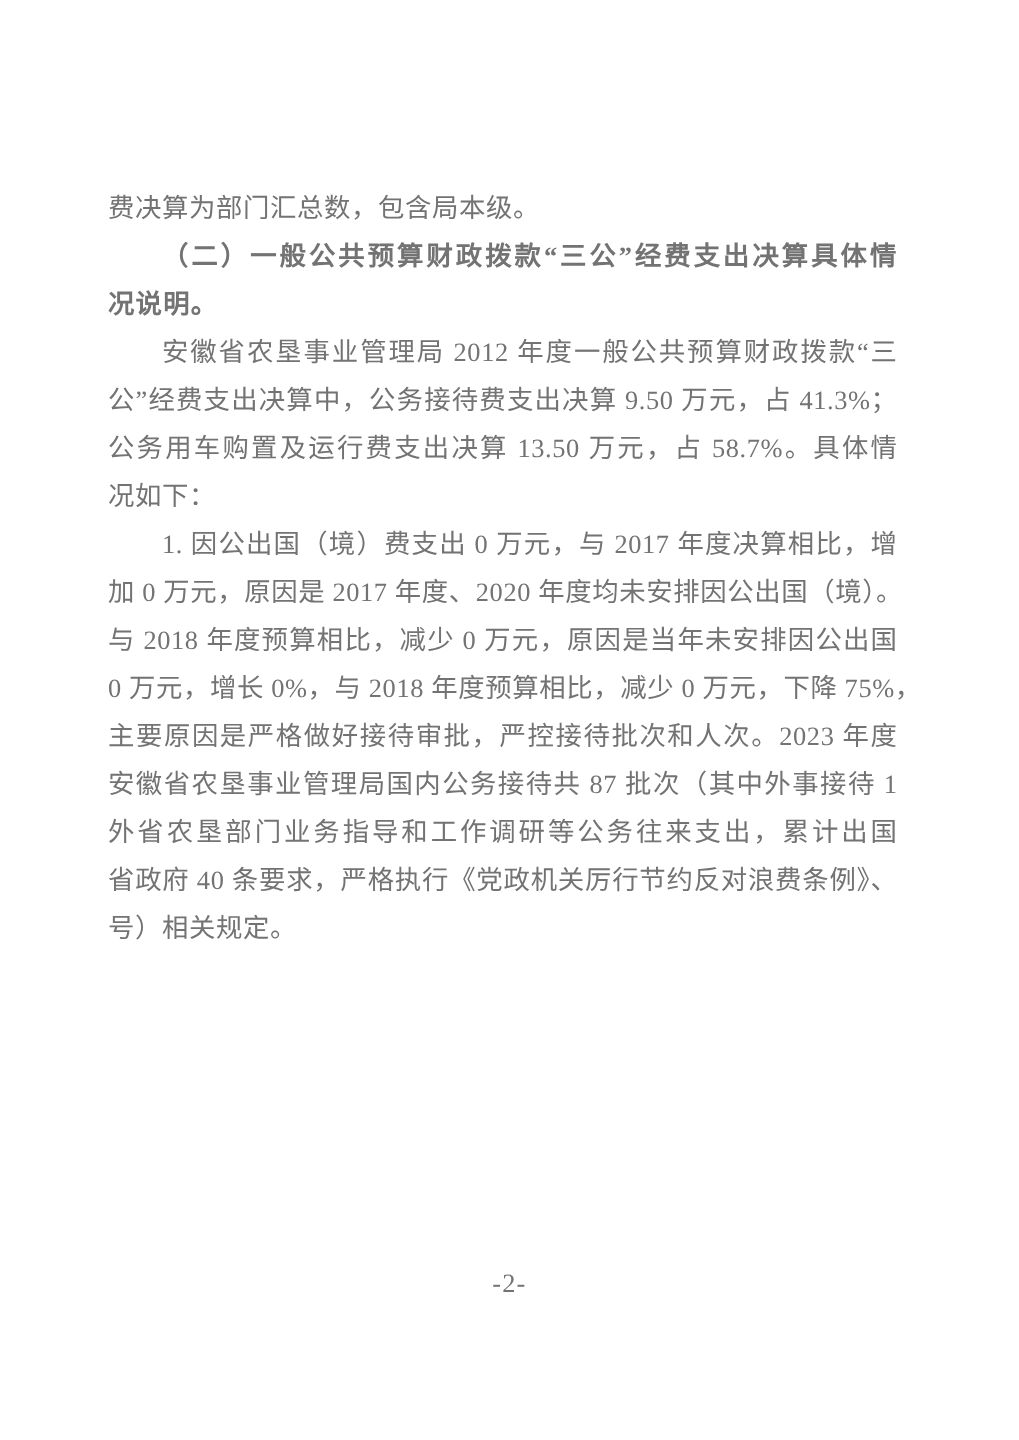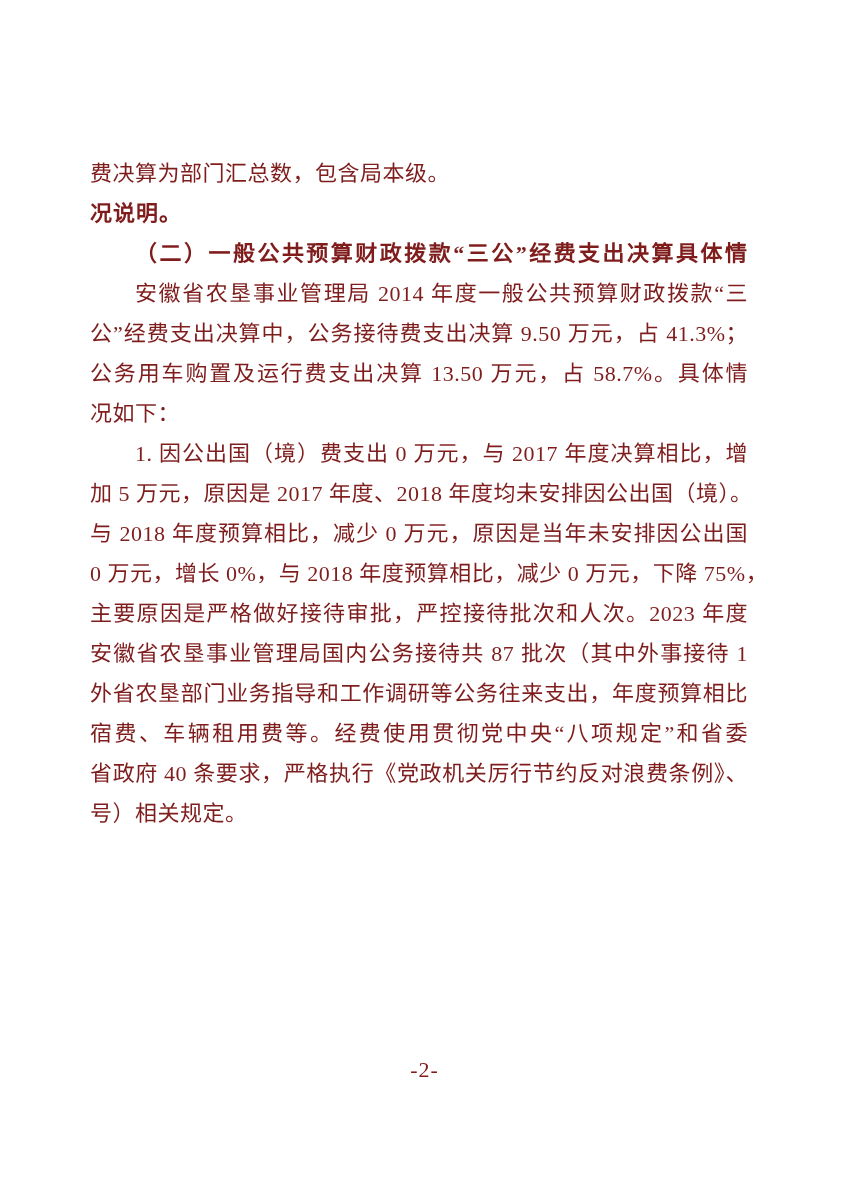--- a/index.html
+++ b/index.html
@@ -7,21 +7,21 @@
     padding: 0;
     background: #ffffff;
   }
   .page {
     position: relative;
     width: 849px;
     height: 1200px;
     background: #ffffff;
     overflow: hidden;
     font-family: "Liberation Serif", "DejaVu Serif", serif;
-    color: #7f1d1d;
+    color: #737373;
   }
   .content {
     position: absolute;
     left: 90px;
     top: 154px;
     width: 658px;
   }
   .para {
     margin: 0;
     padding: 0;
@@ -60,40 +60,39 @@
 </style>
 </head>
 <body>
 
 <div class="page">
   <div class="content" id="doc-content">
       <div class="para body">
         <div class="line lastline">费决算为部门汇总数，包含局本级。</div>
       </div>
       <div class="para heading">
+        <div class="line indent">（二）一般公共预算财政拨款“三公”经费支出决算具体情</div>
         <div class="line lastline">况说明。</div>
-        <div class="line indent">（二）一般公共预算财政拨款“三公”经费支出决算具体情</div>
       </div>
       <div class="para body">
-        <div class="line indent">安徽省农垦事业管理局 2014 年度一般公共预算财政拨款“三</div>
+        <div class="line indent">安徽省农垦事业管理局 2012 年度一般公共预算财政拨款“三</div>
         <div class="line">公”经费支出决算中，公务接待费支出决算 9.50 万元，占 41.3%；</div>
         <div class="line">公务用车购置及运行费支出决算 13.50 万元，占 58.7%。具体情</div>
         <div class="line lastline">况如下：</div>
       </div>
       <div class="para body">
         <div class="line indent">1. 因公出国（境）费支出 0 万元，与 2017 年度决算相比，增</div>
-        <div class="line">加 5 万元，原因是 2017 年度、2018 年度均未安排因公出国（境）。</div>
+        <div class="line">加 0 万元，原因是 2017 年度、2020 年度均未安排因公出国（境）。</div>
         <div class="line">与 2018 年度预算相比，减少 0 万元，原因是当年未安排因公出国</div>
       </div>
       <div class="para body">
         <div class="line">0 万元，增长 0%，与 2018 年度预算相比，减少 0 万元，下降 75%，</div>
         <div class="line">主要原因是严格做好接待审批，严控接待批次和人次。2023 年度</div>
         <div class="line">安徽省农垦事业管理局国内公务接待共 87 批次（其中外事接待 1</div>
-        <div class="line">外省农垦部门业务指导和工作调研等公务往来支出，年度预算相比</div>
-        <div class="line">宿费、车辆租用费等。经费使用贯彻党中央“八项规定”和省委</div>
+        <div class="line">外省农垦部门业务指导和工作调研等公务往来支出，累计出国</div>
         <div class="line">省政府 40 条要求，严格执行《党政机关厉行节约反对浪费条例》、</div>
         <div class="line lastline">号）相关规定。</div>
       </div>
     </div>
   <div class="footer">
     <span class="pagenum">-2-</span>
   </div>
 </div>
 
 </body></html>

